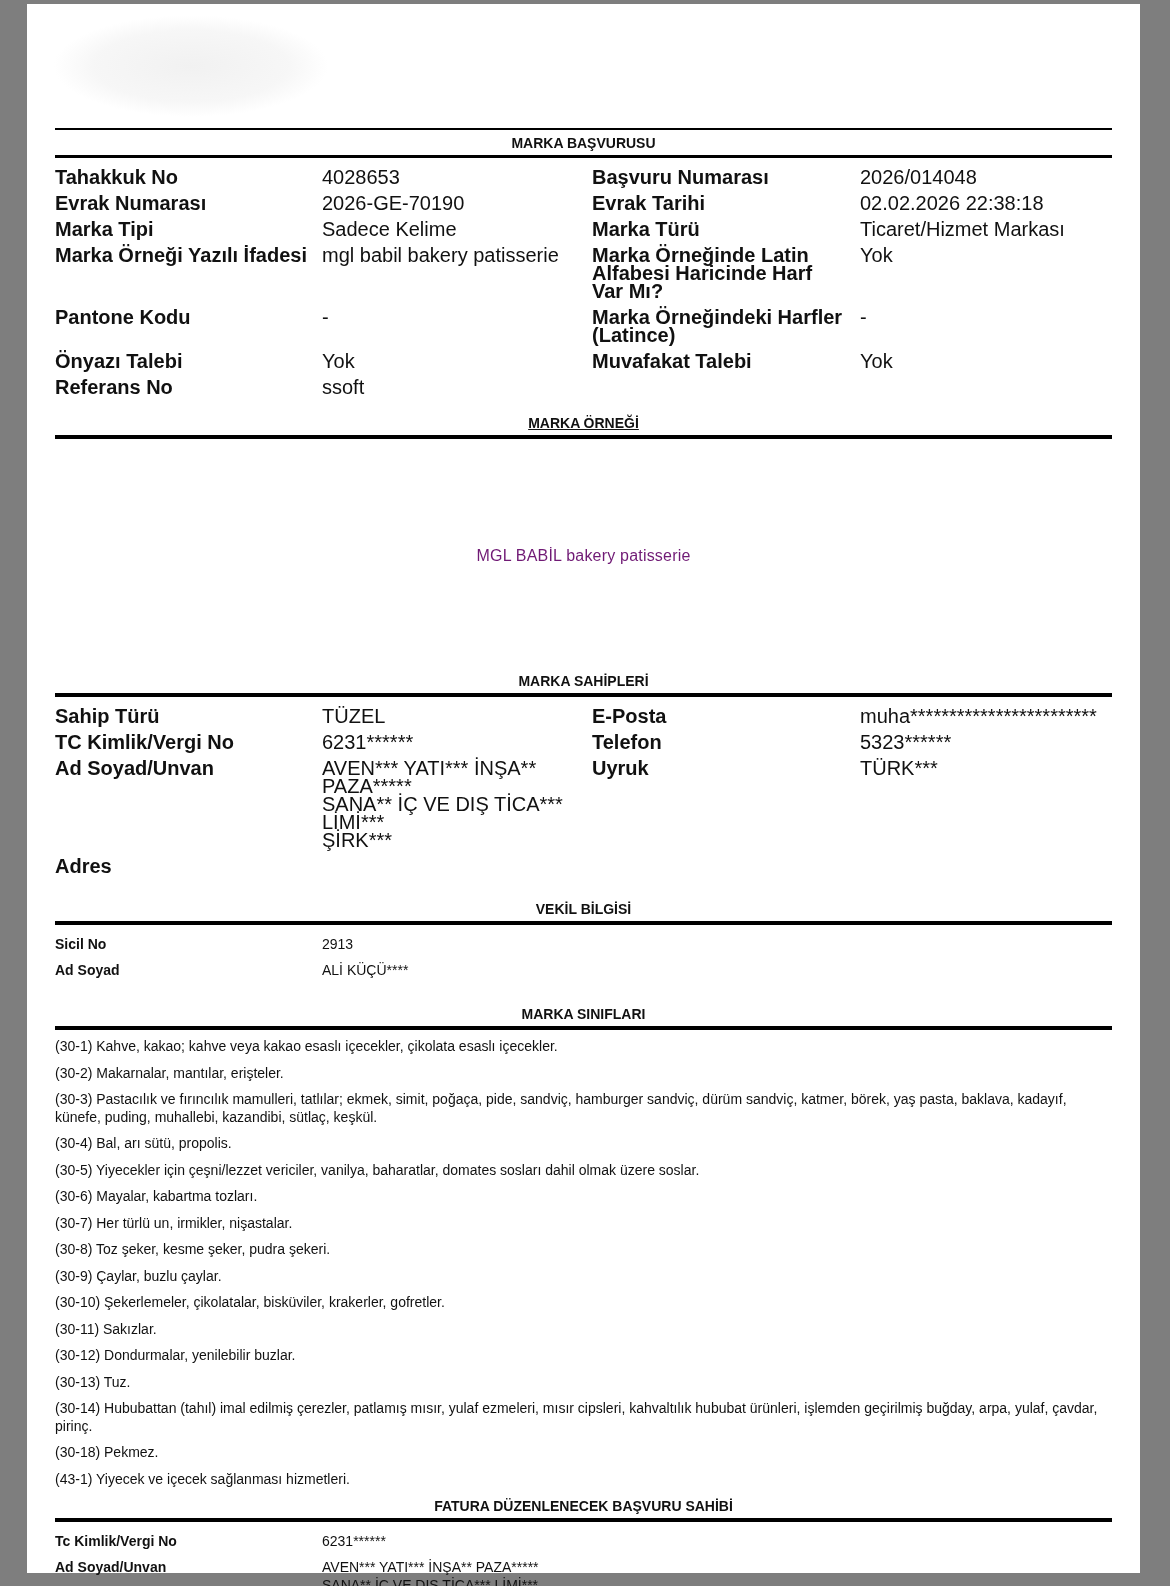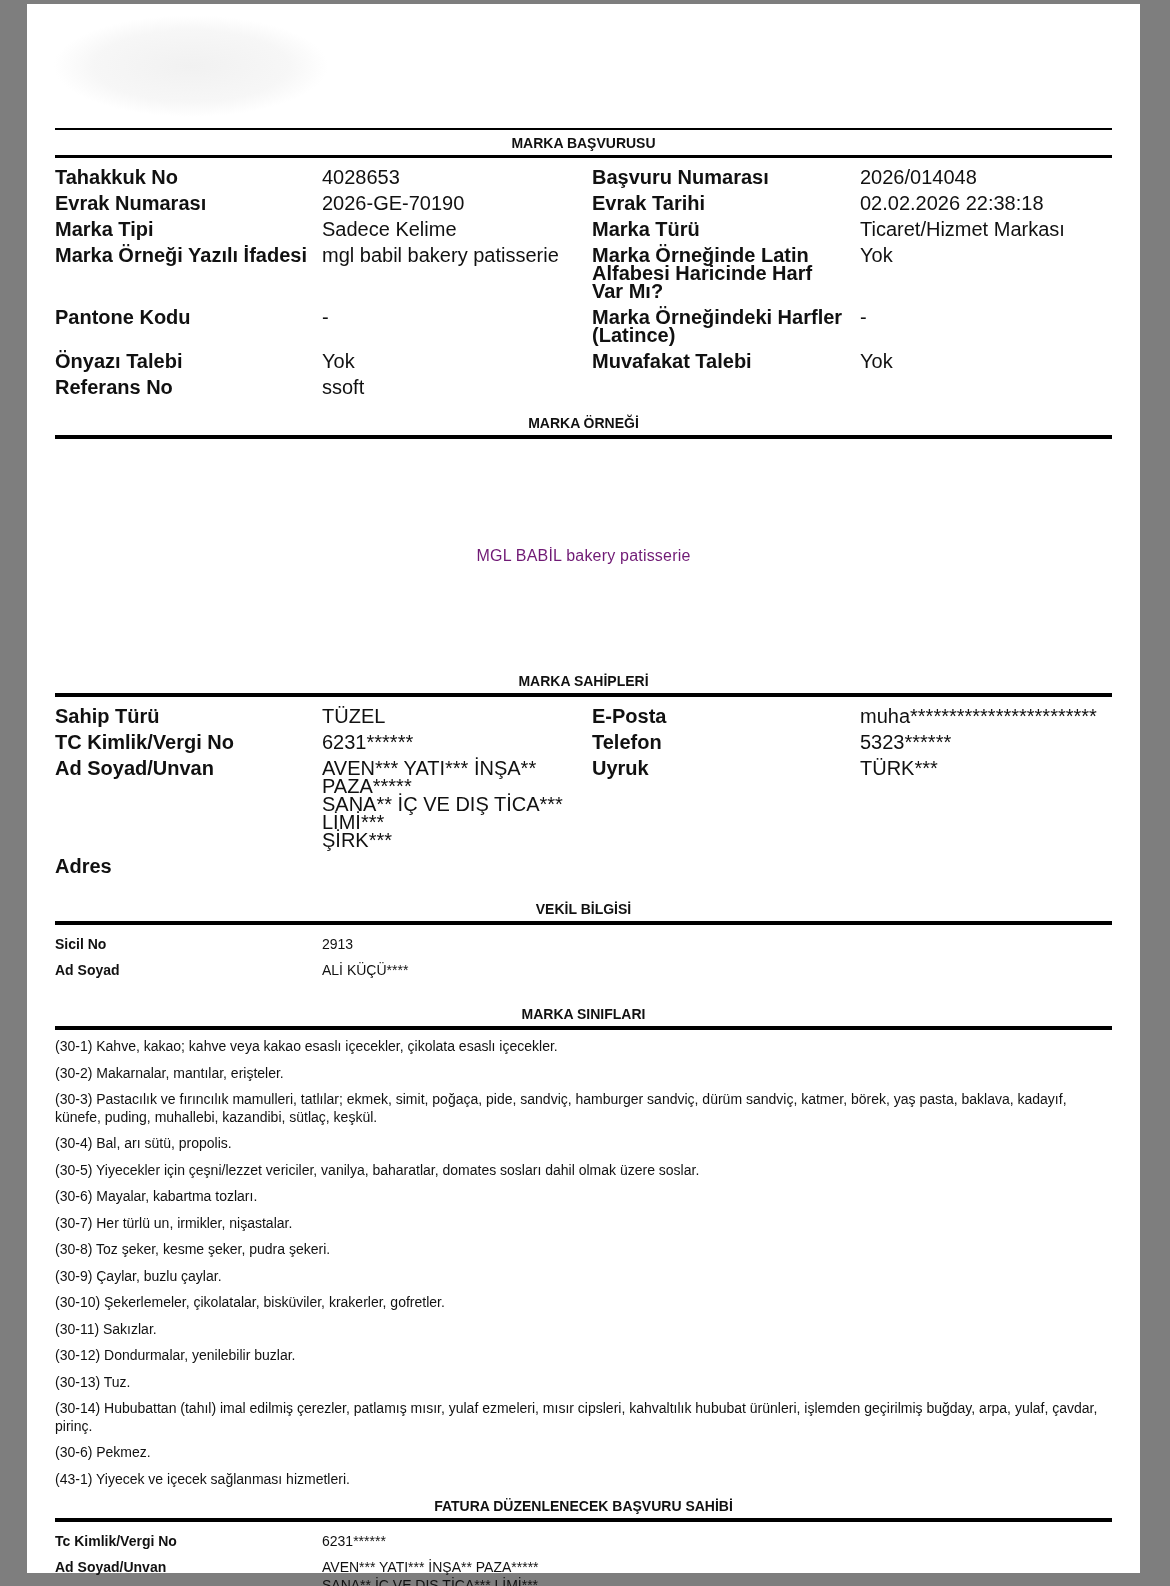--- a/index.html
+++ b/index.html
@@ -62,21 +62,21 @@
     grid-template-columns: 267px 1fr;
     padding: 4px 0;
     font-size: 14px;
     line-height: 18px;
   }
   .lbl { font-weight: bold; padding-right: 14px; }
   .val { white-space: pre-line; padding-right: 2px; }
 
   .tbl { margin-top: 6px; }
 
-  .sec-gap-sm { margin-top: 14px; }
+  .sec-gap-sm { margin-top: 14px; text-decoration: underline; }
   .sec-gap-md { margin-top: 22px; }
   .sec-gap-lg { margin-top: 21px; }
 
   .brand-box {
     height: 233px;
     display: flex;
     align-items: center;
     justify-content: center;
   }
   .brand-text {
@@ -201,21 +201,21 @@
       <div class="class-item">(30-5) Yiyecekler için çeşni/lezzet vericiler, vanilya, baharatlar, domates sosları dahil olmak üzere soslar.</div>
       <div class="class-item">(30-6) Mayalar, kabartma tozları.</div>
       <div class="class-item">(30-7) Her türlü un, irmikler, nişastalar.</div>
       <div class="class-item">(30-8) Toz şeker, kesme şeker, pudra şekeri.</div>
       <div class="class-item">(30-9) Çaylar, buzlu çaylar.</div>
       <div class="class-item">(30-10) Şekerlemeler, çikolatalar, bisküviler, krakerler, gofretler.</div>
       <div class="class-item">(30-11) Sakızlar.</div>
       <div class="class-item">(30-12) Dondurmalar, yenilebilir buzlar.</div>
       <div class="class-item">(30-13) Tuz.</div>
       <div class="class-item">(30-14) Hububattan (tahıl) imal edilmiş çerezler, patlamış mısır, yulaf ezmeleri, mısır cipsleri, kahvaltılık hububat ürünleri, işlemden geçirilmiş buğday, arpa, yulaf, çavdar, pirinç.</div>
-      <div class="class-item">(30-6) Pekmez.</div>
+      <div class="class-item">(30-18) Pekmez.</div>
       <div class="class-item">(43-1) Yiyecek ve içecek sağlanması hizmetleri.</div>
     </div>
 
     <div class="sec-head">FATURA DÜZENLENECEK BAŞVURU SAHİBİ</div>
     <div class="tbl">
       <div class="row2">
         <div class="lbl">Tc Kimlik/Vergi No</div>
         <div class="val">6231******</div>
       </div>
       <div class="row2">

